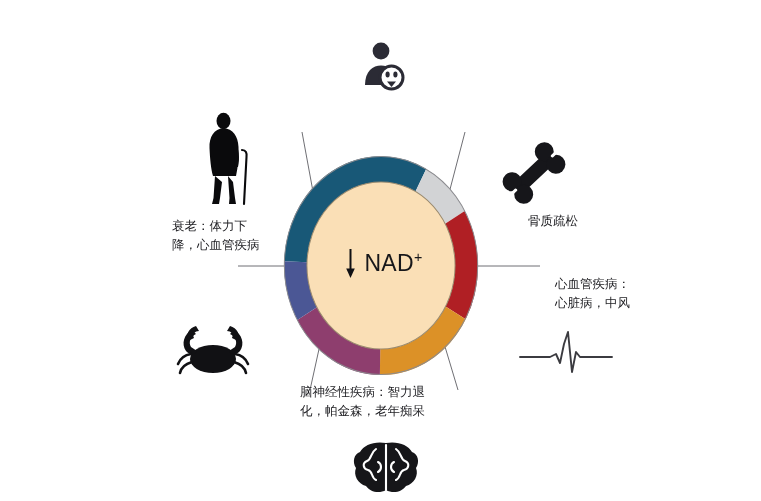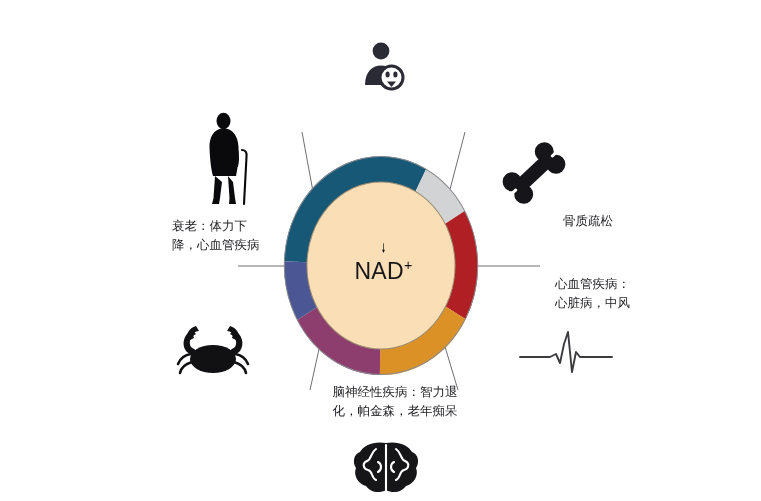--- a/index.html
+++ b/index.html
@@ -37,21 +37,20 @@
     position: absolute;
     left: 316px;
     top: 243px;
     width: 135px;
     height: 40px;
     display: flex;
     align-items: center;
     justify-content: center;
     gap: 7px;
     pointer-events: none;
-    flex-direction: column;
   }
   .nad-arrow {
     display: block;
     width: 13px;
     height: 30px;
   }
   .nad-text {
     font-size: 23px;
     color: #17171a;
     letter-spacing: 0.3px;
@@ -68,23 +67,23 @@
   
   .lbl {
     position: absolute;
     font-size: 12.5px;
     line-height: 1.55;
     color: #1d1d21;
     font-family: "DejaVu Sans", "Liberation Sans", sans-serif;
     white-space: pre-line;
   }
   .lbl-metabolic { left: 333px; top: 101px; width: 150px; text-align: left; }
-  .lbl-osteo     { left: 493px; top: 211px; width: 120px; text-align: right; }
+  .lbl-osteo     { left: 493px; top: 211px; width: 120px; text-align: center; }
   .lbl-cardio    { left: 495px; top: 274px; width: 135px; text-align: right; }
-  .lbl-brain     { left: 300px; top: 382px; width: 190px; text-align: center; }
+  .lbl-brain     { left: 300px; top: 382px; width: 190px; text-align: left; }
   .lbl-cancer    { left: 207px; top: 294px; width: 80px;  text-align: left; }
   .lbl-aging     { left: 172px; top: 216px; width: 118px; text-align: left; }
 
   
   .leaders {
     position: absolute;
     left: 0; top: 0;
     width: 761px; height: 501px;
     pointer-events: none;
   }

